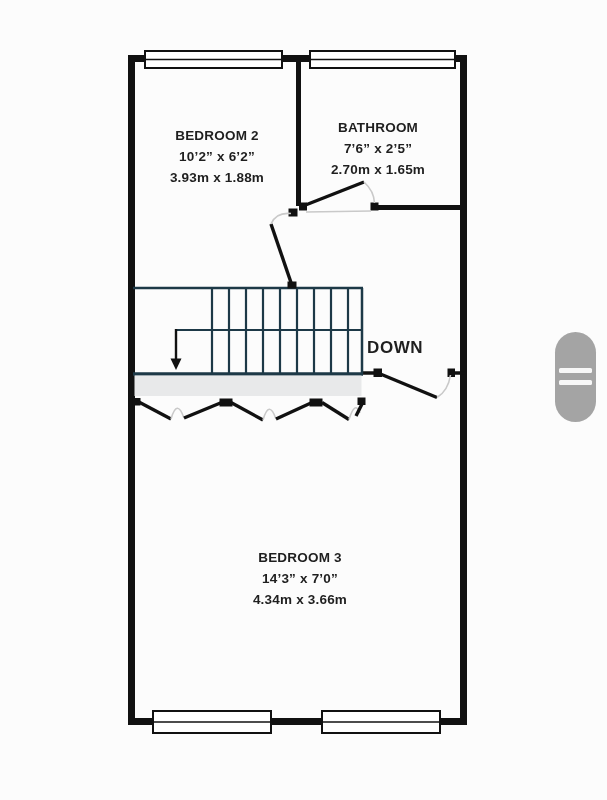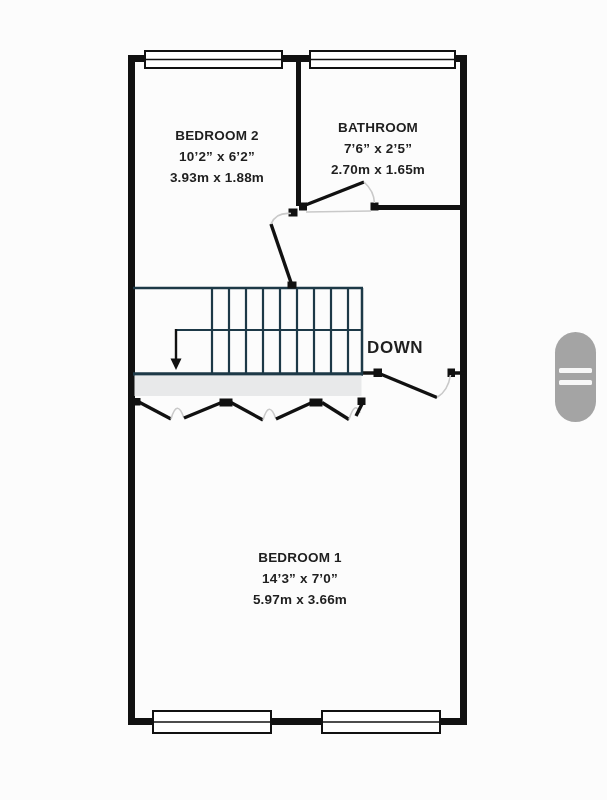--- a/index.html
+++ b/index.html
@@ -142,23 +142,23 @@
   <div>3.93m x 1.88m</div>
 </div>
 
 <div class="room-label" style="left:268px;top:109px;margin-top:8px;">
   <div>BATHROOM</div>
   <div>7’6” x 2’5”</div>
   <div>2.70m x 1.65m</div>
 </div>
 
 <div class="room-label" style="left:190px;top:547px;">
-  <div>BEDROOM 1</div>
+  <div>BEDROOM 3</div>
   <div>14’3” x 7’0”</div>
-  <div>5.97m x 3.66m</div>
+  <div>4.34m x 3.66m</div>
 </div>
 
 <div class="down-label">DOWN</div>
 
 <button class="drag-handle" aria-label="drag handle">
   <span class="bar b1"></span>
   <span class="bar b2"></span>
 </button>
 
 </body></html>

